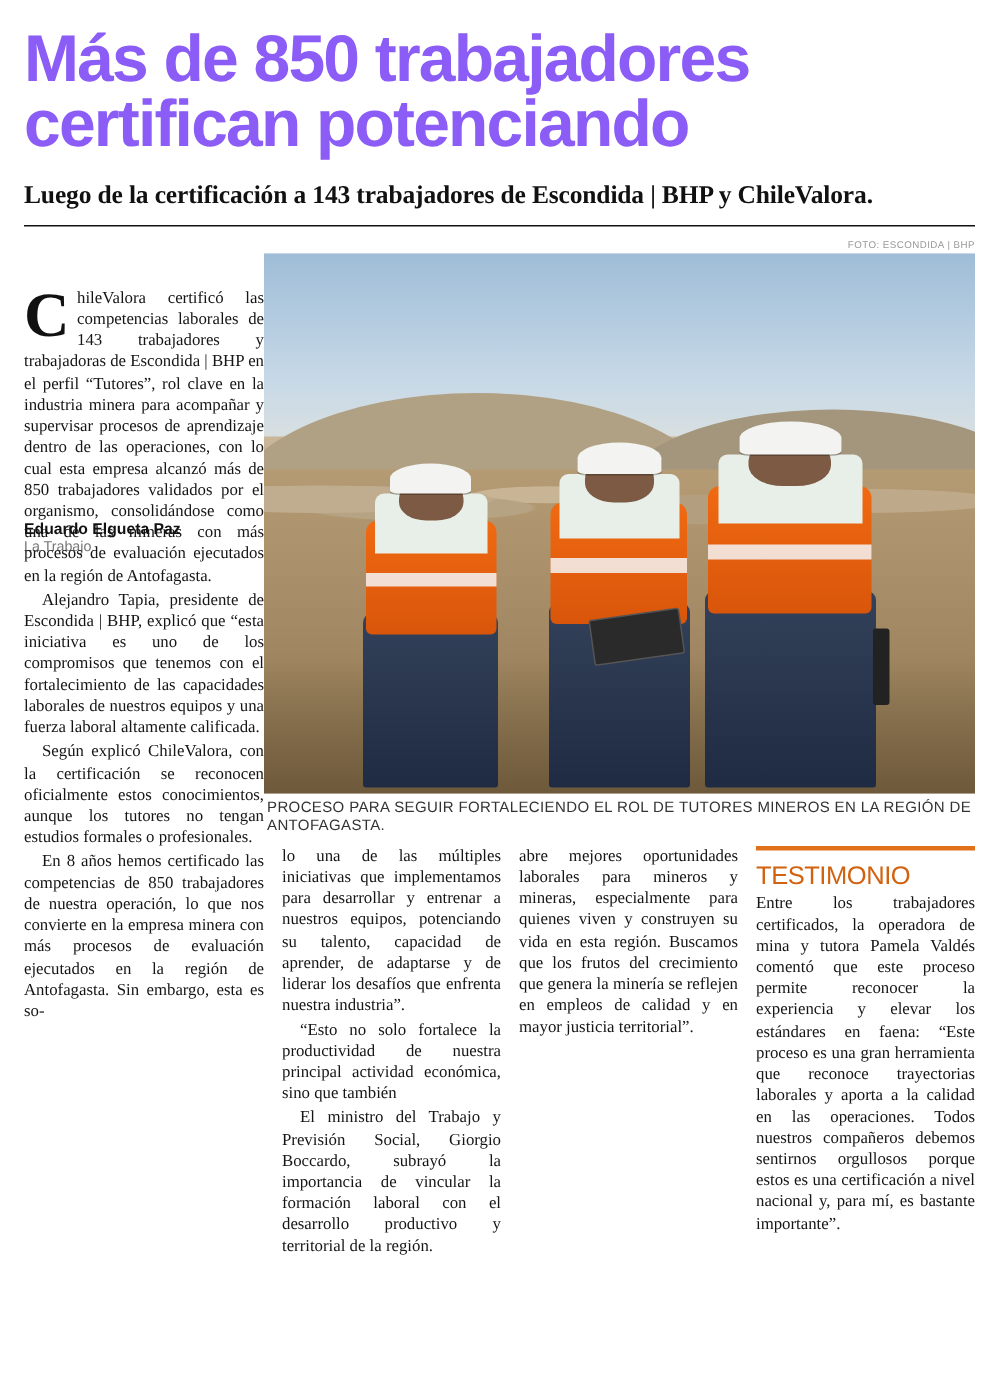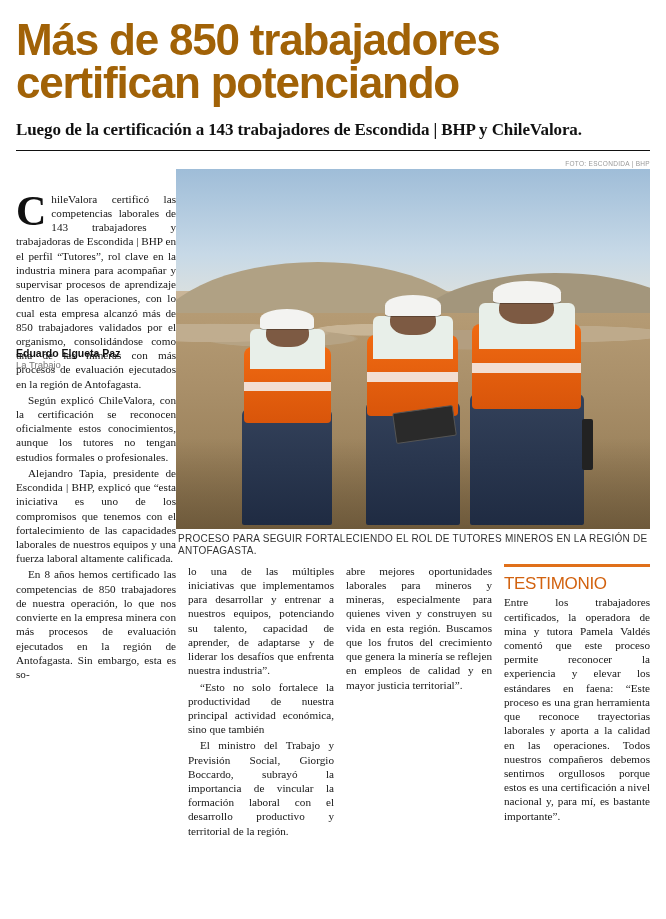--- a/index.html
+++ b/index.html
@@ -22,21 +22,21 @@
     padding: 14px 16px 0 16px;
   }
 
   
   .headline {
     font-family: "Liberation Sans", sans-serif;
     font-weight: bold;
     font-size: 44px;
     line-height: 0.98;
     letter-spacing: -1.2px;
-    color: #a16207;
+    color: #8b5cf6;
     margin: 4px 0 0 0;
   }
   .headline .line {
     display: block;
   }
   .subhead {
     font-family: "Liberation Serif", serif;
     font-weight: bold;
     font-size: 17px;
     line-height: 1.15;
@@ -302,22 +302,22 @@
       </div>
 
       <div class="photo-caption">PROCESO PARA SEGUIR FORTALECIENDO EL ROL DE TUTORES MINEROS EN LA REGIÓN DE ANTOFAGASTA.</div>
     </div>
   </div>
 
   <div class="body-cols">
 
     <div class="col col-1">
       <p class="first"><span class="dropcap">C</span><span>hileValora certificó las competencias laborales de 143 trabajadores y trabajadoras de Escondida | BHP en el perfil “Tutores”, rol clave en la industria minera para acompañar y supervisar procesos de aprendizaje dentro de las operaciones, con lo cual esta empresa alcanzó más de 850 trabajadores validados por el organismo, consolidándose como una de las mineras con más procesos de evaluación ejecutados en la región de Antofagasta.</span></p>
+      <p>Alejandro Tapia, presidente de Escondida | BHP, explicó que “esta iniciativa es uno de los compromisos que tenemos con el fortalecimiento de las capacidades laborales de nuestros equipos y una fuerza laboral altamente calificada.</p>
       <p>Según explicó ChileValora, con la certificación se reconocen oficialmente estos conocimientos, aunque los tutores no tengan estudios formales o profesionales.</p>
-      <p>Alejandro Tapia, presidente de Escondida | BHP, explicó que “esta iniciativa es uno de los compromisos que tenemos con el fortalecimiento de las capacidades laborales de nuestros equipos y una fuerza laboral altamente calificada.</p>
       <p>En 8 años hemos certificado las competencias de 850 trabajadores de nuestra operación, lo que nos convierte en la empresa minera con más procesos de evaluación ejecutados en la región de Antofagasta. Sin embargo, esta es so-</p>
     </div>
 
     <div class="col col-2">
       <p class="first">lo una de las múltiples iniciativas que implementamos para desarrollar y entrenar a nuestros equipos, potenciando su talento, capacidad de aprender, de adaptarse y de liderar los desafíos que enfrenta nuestra industria”.</p>
       <p>“Esto no solo fortalece la productividad de nuestra principal actividad económica, sino que también</p>
       <p>El ministro del Trabajo y Previsión Social, Giorgio Boccardo, subrayó la importancia de vincular la formación laboral con el desarrollo productivo y territorial de la región.</p>
     </div>
 
     <div class="col col-3">

